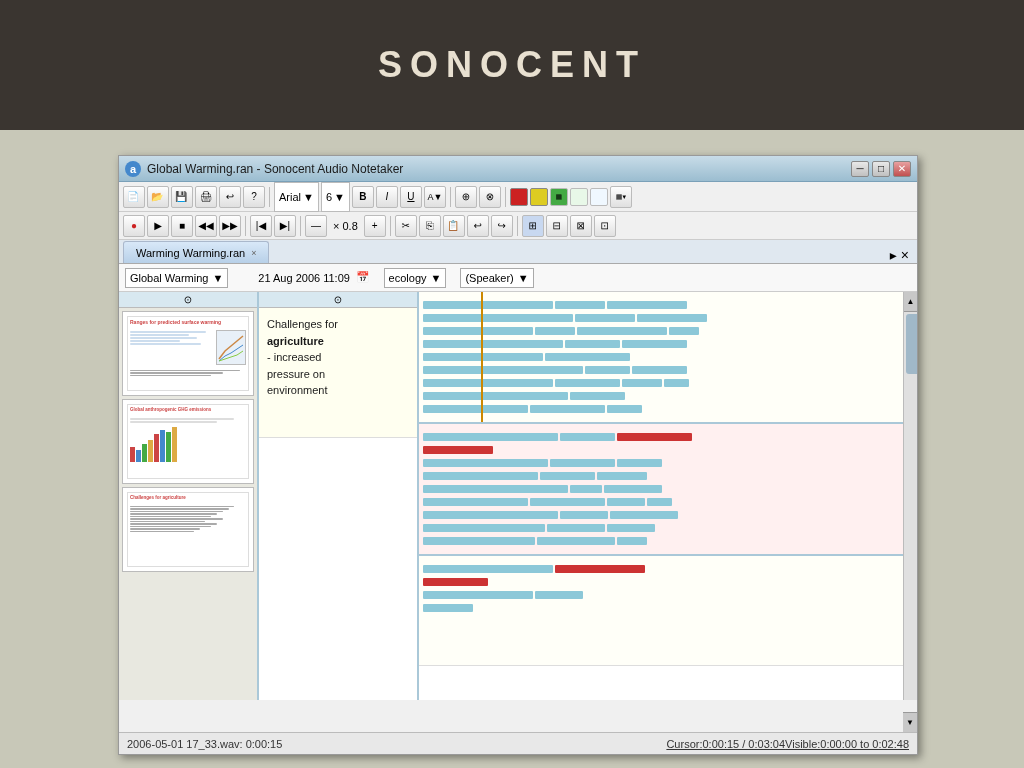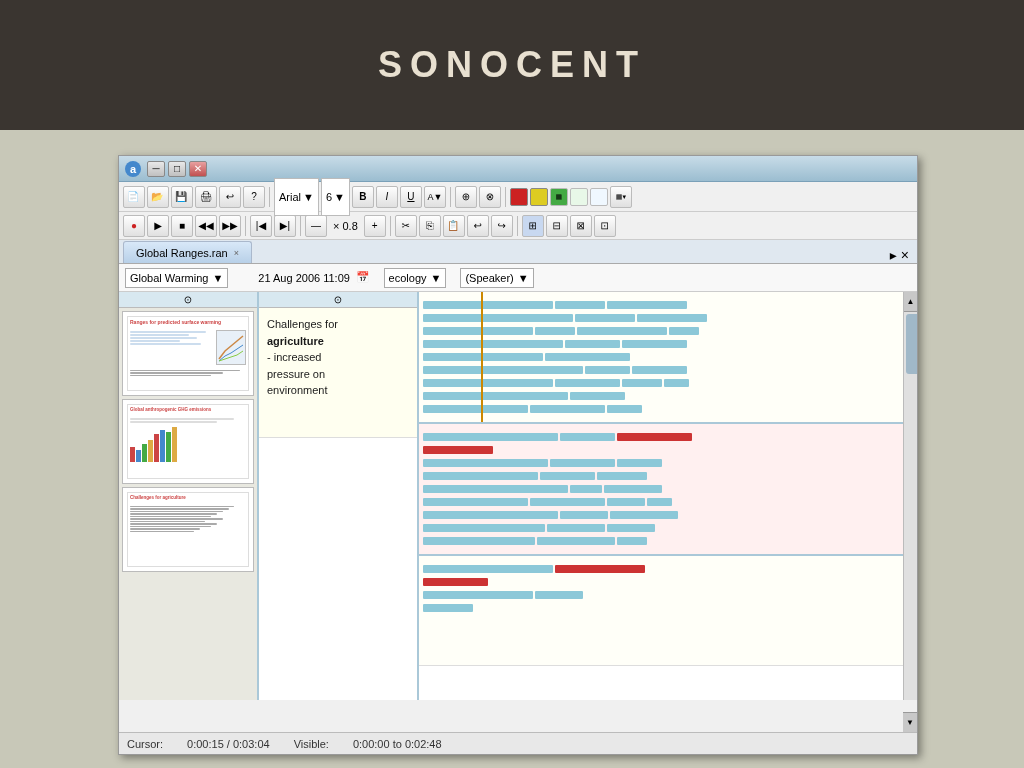--- a/index.html
+++ b/index.html
@@ -117,21 +117,21 @@
       background: linear-gradient(to bottom, #fefefe, #e0e0e0);
       display: flex;
       align-items: center;
       justify-content: center;
       font-size: 10px;
       cursor: pointer;
       border-radius: 2px;
     }
     .tb-separator { width: 1px; height: 20px; background: #bbb; margin: 0 2px; }
     .tb-dropdown {
-      height: 38px;
+      height: 30px;
       border: 1px solid #bbb;
       background: white;
       font-size: 11px;
       display: flex;
       align-items: center;
       padding: 0 4px;
       gap: 2px;
     }
     .color-btn { background: #cc2222; }
     .color-btn2 { background: #ddcc22; }
@@ -298,21 +298,21 @@
       background: #e8e8e8;
       border-top: 1px solid #bbb;
       display: flex;
       align-items: center;
       padding: 0 8px;
       font-size: 11px;
       color: #333;
       gap: 20px;
     }
     .status-left { flex: 1; }
-    .status-right { display: flex; gap: 24px; }
+    .status-right { display: flex; gap: 0; text-decoration: underline; }
 
     
     .thumb-title {
       font-size: 4.5px;
       color: #cc4444;
       font-weight: bold;
       padding: 2px 2px 1px;
       line-height: 1.3;
     }
     .thumb-line {
@@ -326,20 +326,21 @@
 <body>
 
 <div class="banner">
   <span class="banner-title">SONOCENT</span>
 </div>
 
 <div class="window">
 
   <div class="titlebar">
     <div class="titlebar-icon">a</div>
+    <span class="titlebar-text">Global Warming.ran - Sonocent Audio Notetaker</span>
     <div class="titlebar-buttons">
       <div class="titlebar-btn">─</div>
       <div class="titlebar-btn">□</div>
       <div class="titlebar-btn close">✕</div>
     </div>
   </div>
 
 
   <div class="toolbar1">
     <div class="tb-btn">📄</div>
@@ -400,21 +401,21 @@
     <div class="tb-btn">↪</div>
     <div class="tb-separator"></div>
     <div class="tb-btn" style="background:#c8d8f0;">⊞</div>
     <div class="tb-btn">⊟</div>
     <div class="tb-btn">⊠</div>
     <div class="tb-btn">⊡</div>
   </div>
 
   <div class="tabbar">
     <div class="tab">
-      <span>Global Ranges.ran</span>
+      <span>Warming Warming.ran</span>
       <span class="tab-close">×</span>
     </div>
     <div style="flex:1;display:flex;align-items:flex-end;justify-content:flex-end;padding-right:4px;">
       <span style="font-size:14px;cursor:pointer;">▸</span>
       <span style="font-size:14px;cursor:pointer;margin-left:4px;">×</span>
     </div>
   </div>
 
   <div class="filterbar">
     <div class="filter-dropdown">
@@ -647,20 +648,21 @@
 
     <div class="scrollbar-area">
       <div style="width:100%;height:20px;background:#c8c8c8;border-bottom:1px solid #999;display:flex;align-items:center;justify-content:center;font-size:8px;">▲</div>
       <div style="width:100%;height:60px;background:#a0b8c8;margin:2px;border-radius:3px;"></div>
       <div style="position:absolute;bottom:22px;right:0;width:14px;height:20px;background:#c8c8c8;border-top:1px solid #999;display:flex;align-items:center;justify-content:center;font-size:8px;">▼</div>
     </div>
 
   </div>
 
   <div class="statusbar">
+    <span class="status-left">2006-05-01 17_33.wav: 0:00:15</span>
     <div class="status-right">
       <span>Cursor:</span>
       <span>0:00:15 / 0:03:04</span>
       <span>Visible:</span>
       <span>0:00:00 to 0:02:48</span>
     </div>
   </div>
 
 </div>
 

